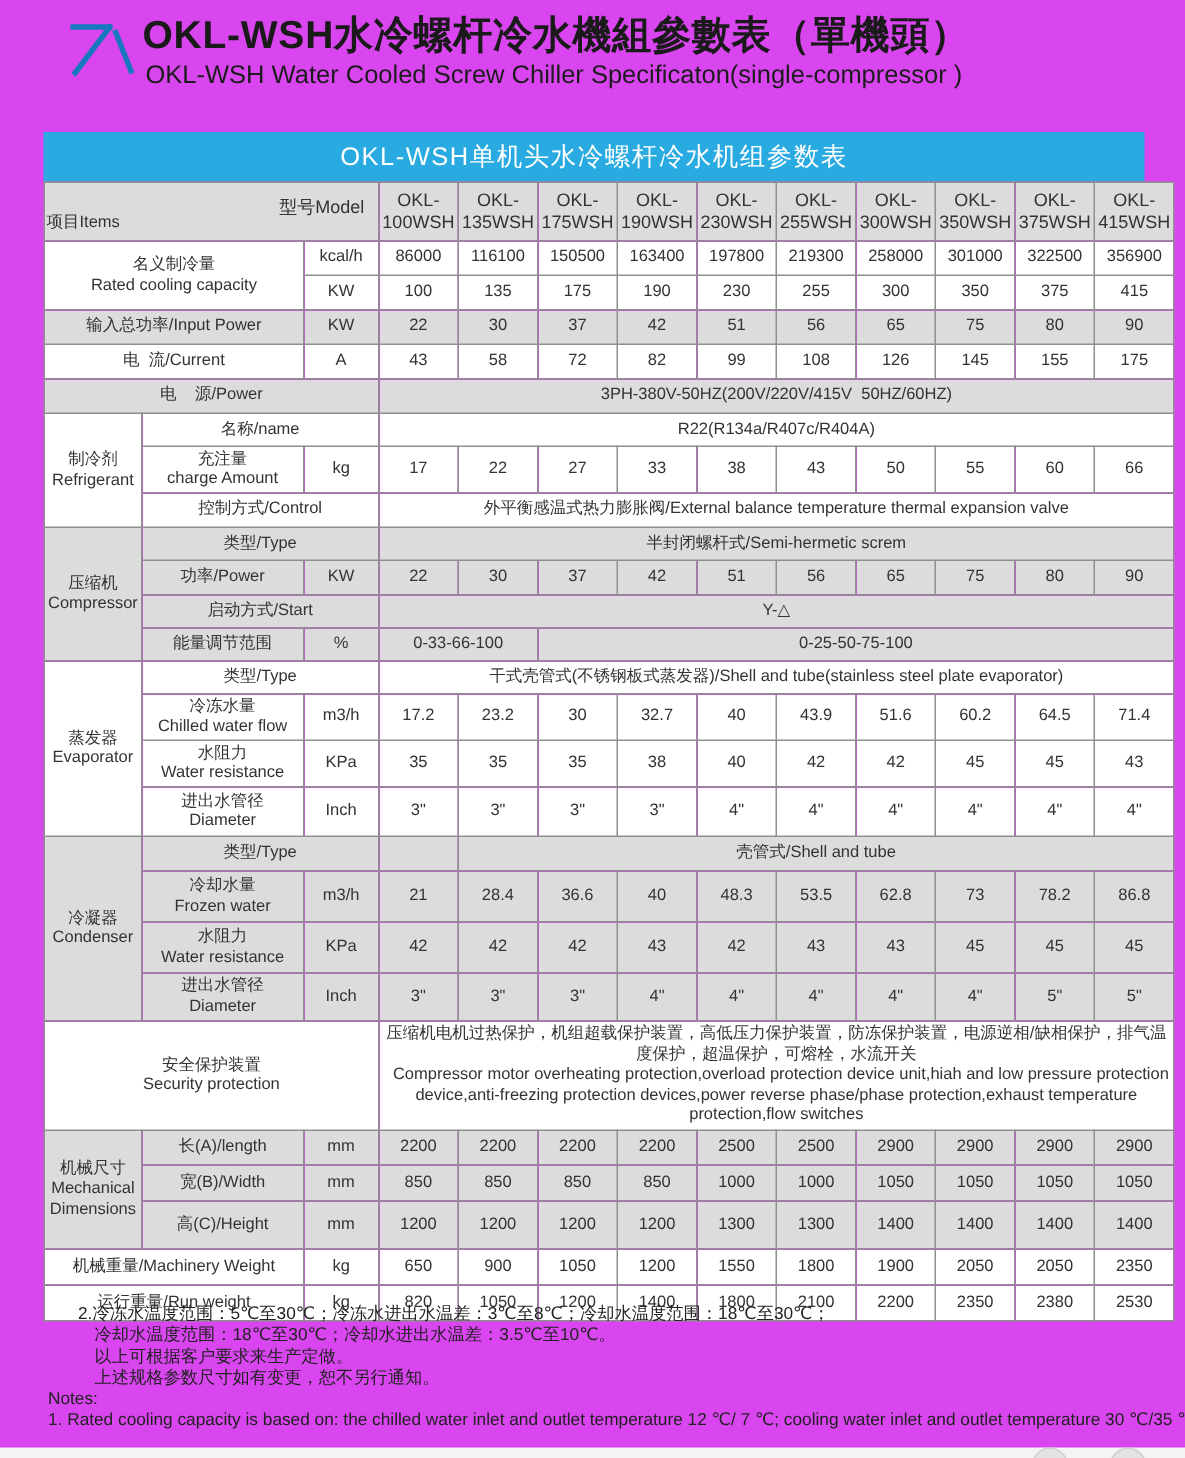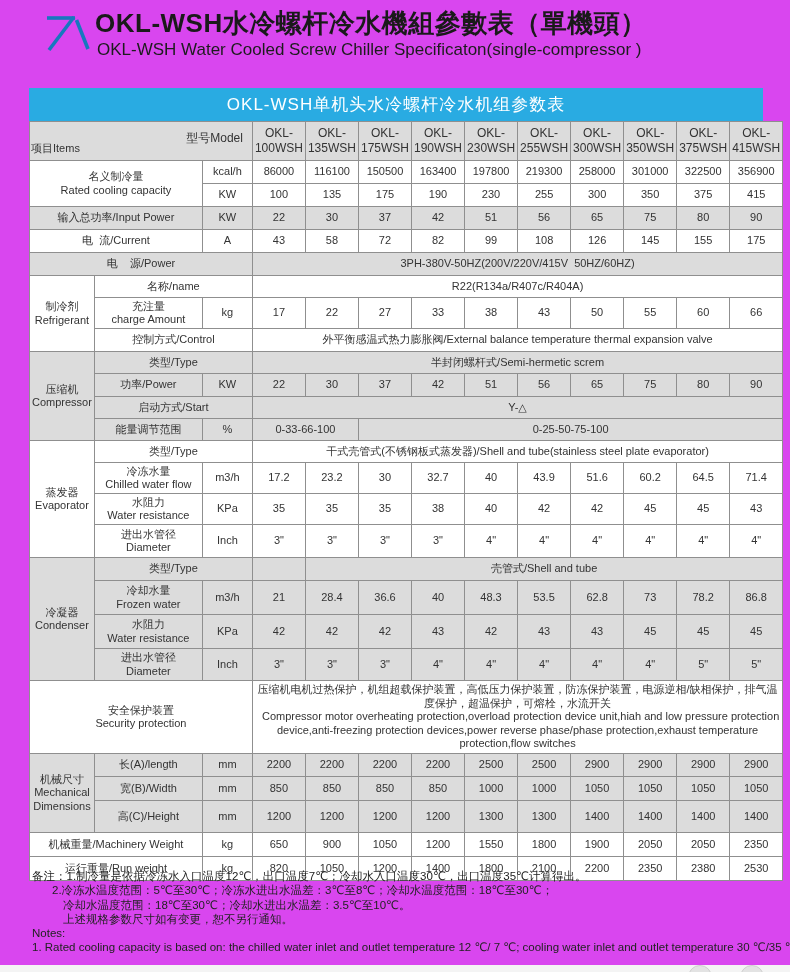--- a/index.html
+++ b/index.html
@@ -390,23 +390,23 @@
           <td class="val">2100</td>
           <td class="val">2200</td>
           <td class="val">2350</td>
           <td class="val">2380</td>
           <td class="val">2530</td>
         </tr>
       </tbody>
     </table>
 
   <div class="notes" id="notes">
-      <div class="note-line indent-0">备注：1.制冷量是依据冷冻水入口温度12℃，出口温度7℃；冷却水入口温度30℃，出口温度35℃计算得出。</div>
       <div class="note-line indent-1">2.冷冻水温度范围：5℃至30℃；冷冻水进出水温差：3℃至8℃；冷却水温度范围：18℃至30℃；</div>
       <div class="note-line indent-2">冷却水温度范围：18℃至30℃；冷却水进出水温差：3.5℃至10℃。</div>
+      <div class="note-line indent-2">以上可根据客户要求来生产定做。</div>
       <div class="note-line indent-2">上述规格参数尺寸如有变更，恕不另行通知。</div>
       <div class="note-line indent-0">Notes:</div>
       <div class="note-line indent-0">1. Rated cooling capacity is based on: the chilled water inlet and outlet temperature 12 ℃/ 7 ℃; cooling water inlet and outlet temperature 30 ℃/35 ℃.</div>
     </div>
 
   <div class="edge-strip"></div>
   <div class="circle-mark circle-a"></div>
   <div class="circle-mark circle-b"></div>
 
 </div>

